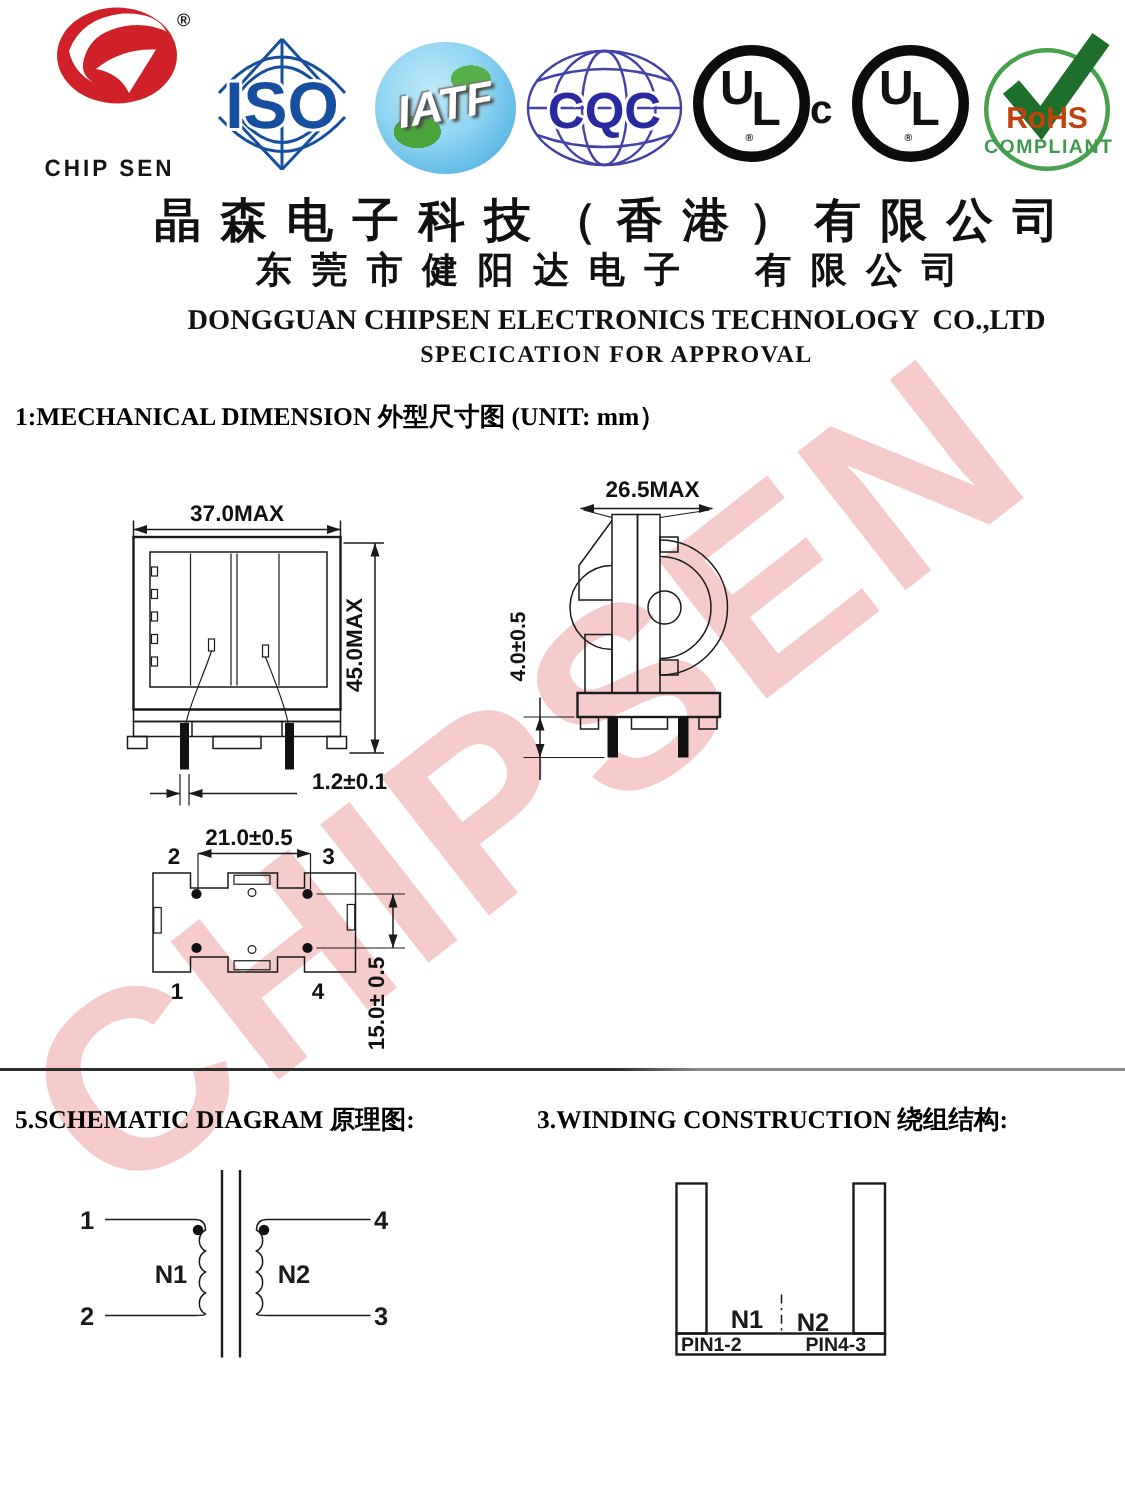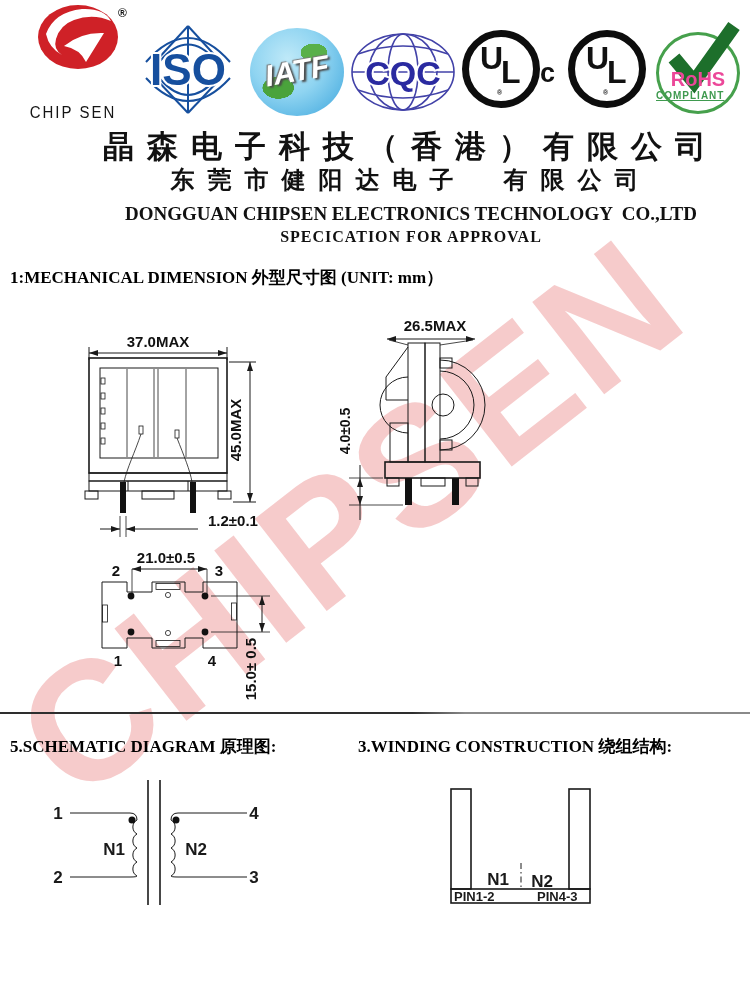--- a/index.html
+++ b/index.html
@@ -10,45 +10,45 @@
   .watermark{position:absolute;left:-105px;top:408px;width:910px;height:220px;
     line-height:220px;text-align:center;font-size:170px;font-weight:bold;letter-spacing:4px;
     color:rgba(238,152,152,0.5);transform:rotate(-38deg);z-index:0;
     font-family:"Liberation Sans",sans-serif;white-space:nowrap;}
   .z{z-index:2;}
   
   .chipsen{left:10px;top:4px;width:126px;height:112px;}
   .cs-reg{position:absolute;left:108px;top:2px;font-size:12px;font-weight:bold;}
   .cs-green{position:absolute;left:2px;top:48px;width:120px;height:52px;background:#2aa44a;
     color:#fff;font-weight:bold;font-size:33px;text-align:center;line-height:52px;letter-spacing:30px;text-indent:30px;}
-  .cs-sub{position:absolute;left:0px;top:100px;width:126px;text-align:center;font-weight:normal;
+  .cs-sub{position:absolute;left:0px;top:100px;width:126px;text-align:center;font-weight:bold;
     font-size:15px;letter-spacing:2px;color:#151515;transform:scaleY(1.05);}
   .iso{left:140px;top:24px;}
   .iatf{left:250px;top:28px;width:94px;height:88px;border-radius:50%;
     background:
       radial-gradient(ellipse 26px 18px at 30% 68%, #4aa33c 0 60%, rgba(0,0,0,0) 61%),
       radial-gradient(ellipse 22px 15px at 68% 28%, #58b04a 0 60%, rgba(0,0,0,0) 61%),
       radial-gradient(circle at 40% 35%, #bfe9f8 0%, #8fd4f1 45%, #3aa4dc 100%);}
   .iatf-txt{position:absolute;left:4px;top:26px;width:86px;text-align:center;color:#fff;
     font-weight:bold;font-style:italic;font-size:30px;transform:rotate(-10deg);
     text-shadow:2px 2px 2px #4a4a4a,-1px -1px 1px #777;}
   .cqc{left:350px;top:32px;}
   .ul1{left:462px;top:30px;}
   .ul2{left:568px;top:30px;}
   .ulmark{width:64px;height:64px;border:7px solid #0d0d0d;border-radius:50%;position:absolute;}
   .ul-u{position:absolute;left:11px;top:3px;font-size:32px;font-weight:bold;}
   .ul-l{position:absolute;left:32px;top:17px;font-size:32px;font-weight:bold;}
   .ul-dot{position:absolute;left:28px;top:52px;font-size:7px;font-weight:bold;}
   .ul-c{left:540px;top:58px;font-size:27px;font-weight:bold;}
   .rohs{left:656px;top:26px;width:84px;height:84px;}
   .rohs-ring{position:absolute;left:0;top:6px;width:78px;height:76px;border:3px solid #46a04c;border-radius:50%;}
-  .rohs-txt{position:absolute;left:0px;top:42px;width:84px;text-align:center;color:#ec4899;
+  .rohs-txt{position:absolute;left:0px;top:42px;width:84px;text-align:center;color:#c2410c;
     font-weight:bold;font-size:20px;letter-spacing:0px;}
   .rohs-sub{position:absolute;left:0px;top:64px;width:84px;text-align:left;color:#3f9a4f;
-    font-weight:bold;font-size:10px;letter-spacing:1px;text-decoration:underline;}
+    font-weight:bold;font-size:13px;letter-spacing:1px;}
   
   .cline{left:0;width:750px;text-align:center;font-family:"Liberation Serif",serif;font-weight:bold;margin-left:36px;}
   .cn1{top:126px;font-size:31px;letter-spacing:13px;white-space:pre;}
   .cn2{top:164px;font-size:24px;letter-spacing:13px;white-space:pre;}
   .en1{top:203px;font-size:19px;white-space:pre;}
   .en2{top:228px;font-size:16px;letter-spacing:1px;}
   
   .sect{font-family:Liberation Serif, serif;font-size:17px;font-weight:600;color:#000000;white-space:pre;}
   .s1{left:10px;top:266px;}
   .s2{left:10px;top:735px;}

